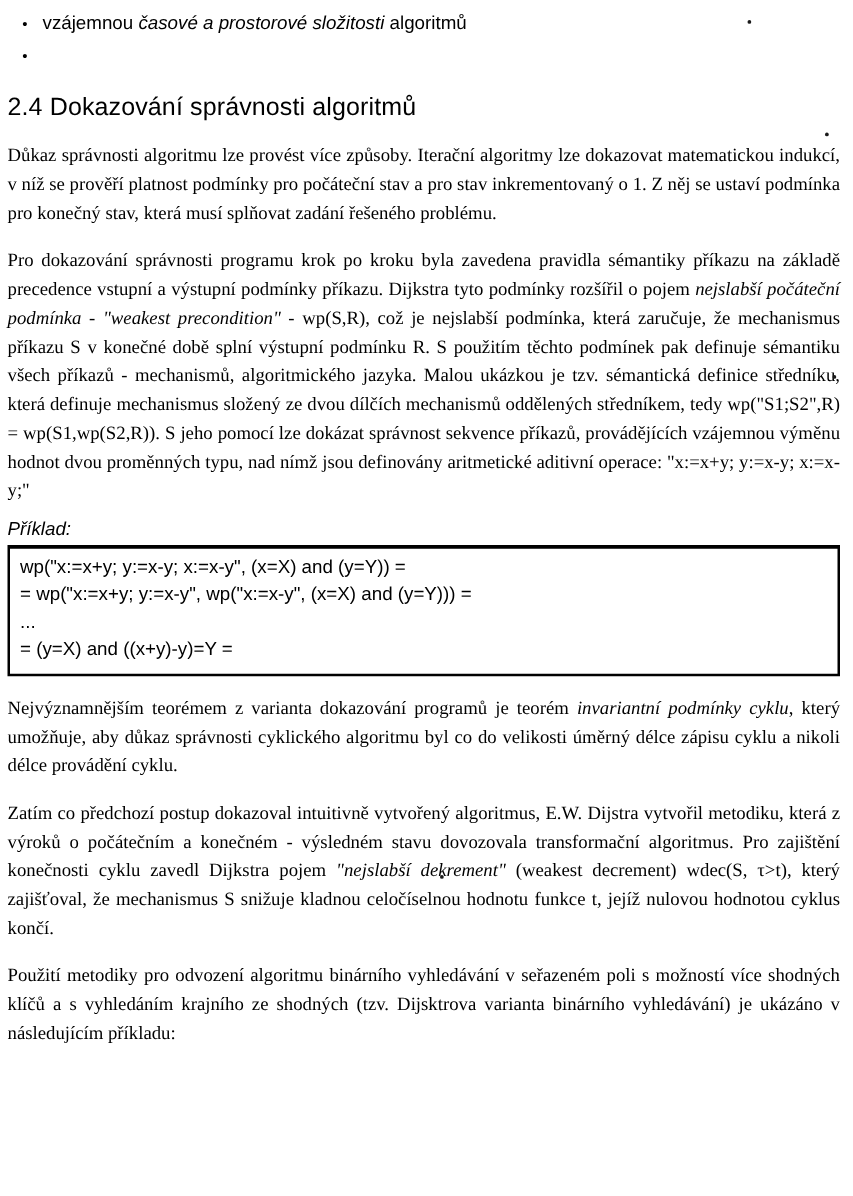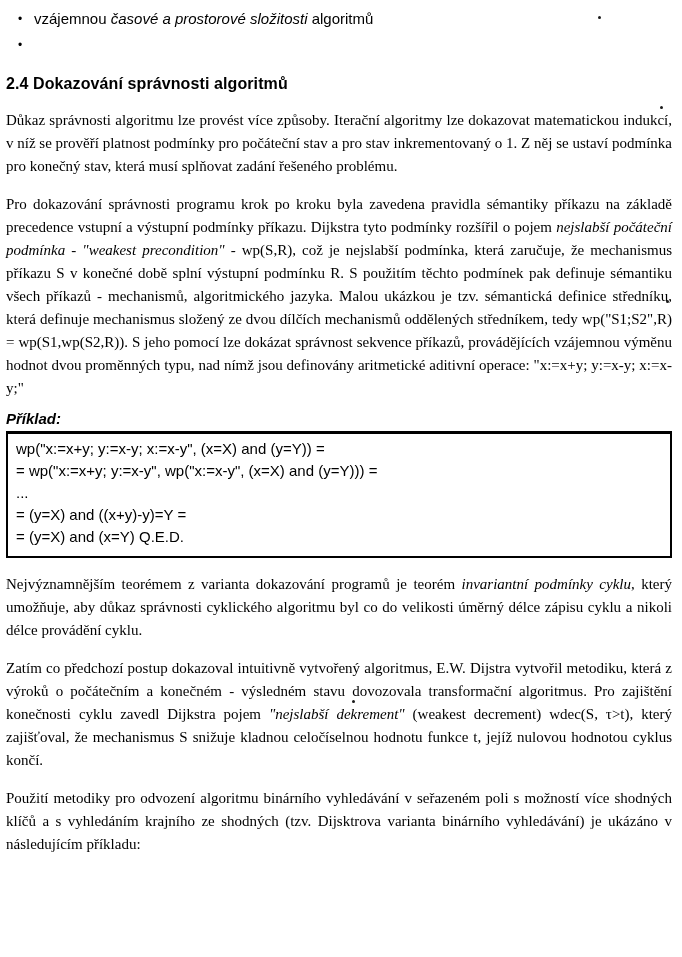--- a/index.html
+++ b/index.html
@@ -6,24 +6,24 @@
   body{
     width:682px;height:957px;overflow:hidden;background:#ffffff;color:#000;
     font-family:"Liberation Sans",sans-serif;position:relative;
   }
   .page{padding:6px 10px 0 6px;}
   .it{font-style:italic;}
   .bd{font-weight:normal;}
   ul.bullets{list-style:none;margin:0 0 17px 0;padding:0;font-size:15px;line-height:26px;}
   ul.bullets li{display:flex;}
   .bullet-dot{flex:0 0 28px;text-align:center;font-size:12px;line-height:26px;}
-  h2.sec{font-size:16px;font-weight:bold;margin:0 0 16px 0;letter-spacing:.1px;}
+  h2.sec{font-size:20px;font-weight:normal;margin:0 0 16px 0;letter-spacing:.1px;}
   p.para{font-size:15px;line-height:23px;margin:0 0 15px 0;text-align:justify;font-family:Liberation Serif, serif;}
   p.para.tight{margin-bottom:10px;}
-  p.example-label{font-size:15px;font-style:italic;margin:0 0 4px 0;font-weight:bold;}
+  p.example-label{font-size:15px;font-style:italic;margin:0 0 4px 0;}
   .example-box{
     border:2px solid #000;border-top-width:3px;margin:0 0 15px 0;
     padding:4px 8px 8px 8px;font-size:15px;line-height:22px;
   }
   .box-line{white-space:pre-wrap;}
   .artifact{position:absolute;background:#1a1a1a;border-radius:50%;width:3px;height:3px;}
   .a1{left:598px;top:16px;}
   .a2{left:660px;top:106px;}
   .a3{left:666px;top:300px;}
   .a4{left:352px;top:700px;}
@@ -49,21 +49,20 @@
 
   <p class="para tight"><span class="">Pro dokazování správnosti programu krok po kroku byla zavedena pravidla sémantiky příkazu na základě precedence vstupní a výstupní podmínky příkazu. Dijkstra tyto podmínky rozšířil o pojem </span><span class="it ">nejslabší počáteční podmínka</span><span class=""> - </span><span class="it ">"weakest precondition"</span><span class=""> - wp(S,R), což je nejslabší podmínka, která zaručuje, že mechanismus příkazu S v konečné době splní výstupní podmínku R. S použitím těchto podmínek pak definuje sémantiku všech příkazů - mechanismů, algoritmického jazyka. Malou ukázkou je tzv. sémantická definice středníku, která definuje mechanismus složený ze dvou dílčích mechanismů oddělených středníkem, tedy wp("S1;S2",R) = wp(S1,wp(S2,R)). S jeho pomocí lze dokázat správnost sekvence příkazů, provádějících vzájemnou výměnu hodnot dvou proměnných typu, nad nímž jsou definovány aritmetické aditivní operace: "x:=x+y; y:=x-y; x:=x-y;"</span></p>
 
   <p class="example-label"><span class="it ">Příklad:</span></p>
 
   <div class="example-box">
       <div class="box-line"><span class="">wp("x:=x+y; y:=x-y; x:=x-y", </span><span class="bd">(x=X) and (y=Y)</span><span class="">) =</span></div>
       <div class="box-line"><span class="">= wp("x:=x+y; y:=x-y", wp("x:=x-y", (x=X) and (y=Y))) =</span></div>
       <div class="box-line"><span class="">...</span></div>
       <div class="box-line"><span class="">= (y=X) and ((x+y)-y)=Y =</span></div>
-      <div class="box-line"><span class="">= </span><span class="bd">(y=X) and (x=Y)</span><span class=""> Q.E.D.</span></div>
     </div>
 
   <p class="para"><span class="">Nejvýznamnějším teorémem z varianta dokazování programů je teorém </span><span class="it ">invariantní podmínky cyklu</span><span class="">, který umožňuje, aby důkaz správnosti cyklického algoritmu byl co do velikosti úměrný délce zápisu cyklu a nikoli délce provádění cyklu.</span></p>
 
 
   <p class="para"><span class="">Zatím co předchozí postup dokazoval intuitivně vytvořený algoritmus, E.W. Dijstra vytvořil metodiku, která z výroků o počátečním a konečném - výsledném stavu dovozovala transformační algoritmus. Pro zajištění konečnosti cyklu zavedl Dijkstra pojem </span><span class="it ">"nejslabší dekrement"</span><span class="">  (weakest decrement) wdec(S, τ&gt;t), který zajišťoval, že mechanismus S snižuje kladnou celočíselnou hodnotu funkce t, jejíž nulovou hodnotou cyklus končí.</span></p>
 
   <p class="para"><span class="">Použití metodiky pro odvození algoritmu binárního vyhledávání v seřazeném poli s možností více shodných klíčů a s vyhledáním krajního ze shodných (tzv. Dijsktrova varianta binárního vyhledávání) je ukázáno v následujícím příkladu:</span></p>
 
   <span class="artifact a1"></span>

